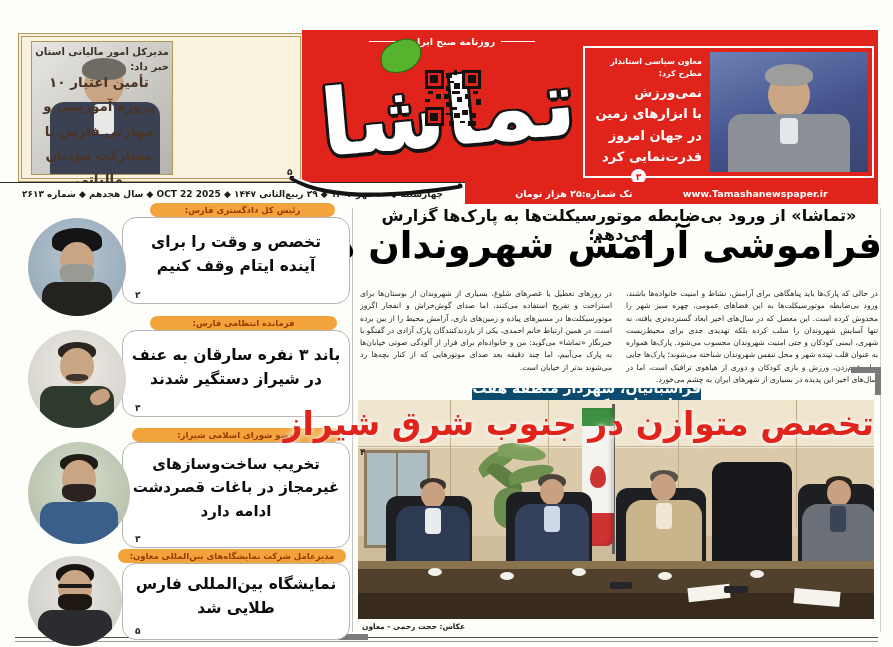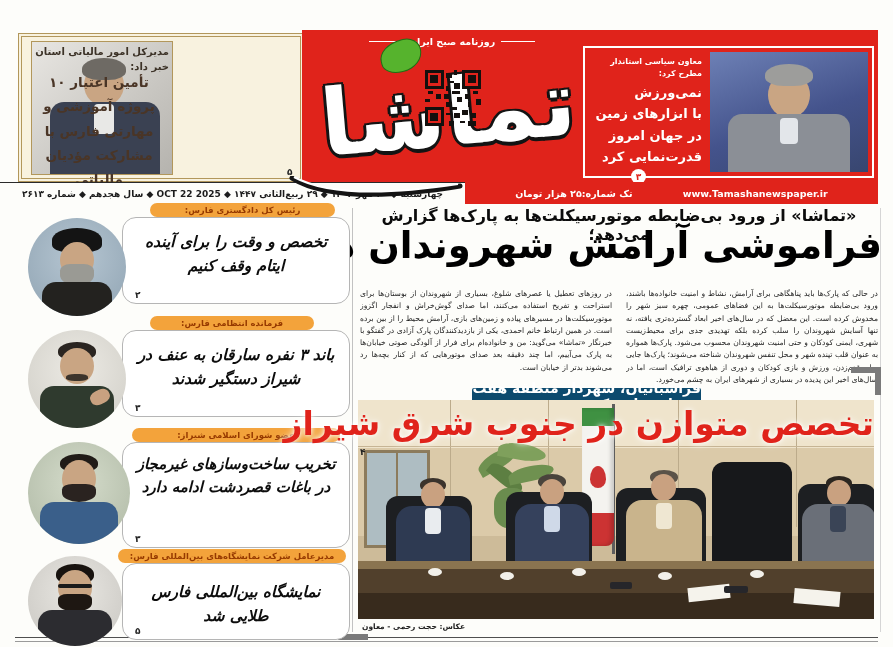--- a/index.html
+++ b/index.html
@@ -77,21 +77,21 @@
   .p-shirt{position:absolute;border-radius:4px;}
   .table{position:absolute;left:0;bottom:0;width:100%;height:58px;background:linear-gradient(#8a7450 0 14%,#51402c 14% 55%,#382b1d 55%);z-index:4;}
   .cup{position:absolute;background:#f2f0ea;border-radius:50%;z-index:5;}
   .paper{position:absolute;background:#f5f3ec;z-index:5;}
   .gadget{position:absolute;background:#26262a;border-radius:2px;z-index:5;}
   .caption{left:362px;top:622px;font-size:7.5px;font-weight:bold;color:#222;}
 
   
   .sb-pill{background:#f3a33b;border-radius:8px;color:#973a00;font-size:8.5px;font-weight:bold;height:14px;display:flex;align-items:center;justify-content:center;z-index:3;}
   .sb-box{background:#fff;border:1.5px solid #b5b5b5;border-radius:14px;z-index:2;}
-  .sb-headline{position:absolute;left:8px;right:8px;text-align:center;font-weight:bold;color:#0d0d0d;line-height:1.55;font-style:italic;}
+  .sb-headline{position:absolute;left:8px;right:8px;text-align:center;font-weight:bold;color:#0d0d0d;line-height:1.55;}
   .sb-ref{position:absolute;left:12px;bottom:3px;font-size:9px;font-weight:bold;color:#222;}
   .portrait{border-radius:50%;overflow:hidden;z-index:3;}
 </style>
 </head>
 <body>
 
 <div id="page">
 
   <div class="abs tl-box">
     <div class="abs tl-photo">
@@ -270,21 +270,21 @@
     <div class="sb-headline rtl" style="top:12px;font-size:15.5px;">تخصص و وقت را برای آینده ایتام وقف کنیم</div>
     <div class="sb-ref">۲</div>
   </div>
   <div class="abs portrait" style="left:28px;top:218px;width:98px;height:98px;background:radial-gradient(circle at 50% 40%,#b6c6d2,#8fa3b2);">
     <div class="sil-hair" style="left:24px;top:10px;width:50px;height:24px;background:#141414;border-radius:50% 50% 30% 30%;"></div>
     <div class="sil-head" style="left:32px;top:24px;width:34px;height:36px;"></div>
     <div class="sil-hair" style="left:32px;top:46px;width:34px;height:22px;background:#9a9a94;border-radius:30% 30% 50% 50%;"></div>
     <div class="sil-body" style="left:14px;top:64px;width:70px;height:40px;background:#23221f;"></div>
   </div>
 
-  <div class="abs sb-pill rtl" style="left:150px;top:316px;width:164px;">فرمانده انتظامی فارس:</div>
+  <div class="abs sb-pill rtl" style="left:150px;top:316px;width:187px;">فرمانده انتظامی فارس:</div>
   <div class="abs sb-box" style="left:122px;top:330px;width:226px;height:85px;">
     <div class="sb-headline rtl" style="top:12px;font-size:15.5px;">باند ۳ نفره سارقان به عنف در شیراز دستگیر شدند</div>
     <div class="sb-ref">۳</div>
   </div>
   <div class="abs portrait" style="left:28px;top:330px;width:98px;height:98px;background:radial-gradient(circle at 50% 40%,#eceae4,#cfcdc6);">
     <div class="sil-hair" style="left:30px;top:12px;width:38px;height:18px;background:#2a2521;"></div>
     <div class="sil-head" style="left:32px;top:18px;width:34px;height:36px;"></div>
     <div class="sil-hair" style="left:38px;top:44px;width:22px;height:7px;background:#3c342c;border-radius:40%;"></div>
     <div class="sil-body" style="left:12px;top:56px;width:74px;height:46px;background:#2f3a2e;"></div>
     <div class="p-shirt" style="position:absolute;left:62px;top:60px;width:20px;height:14px;background:#c9a180;border-radius:40%;transform:rotate(-25deg);"></div>
@@ -295,23 +295,23 @@
     <div class="sb-headline rtl" style="top:10px;font-size:15px;">تخریب ساخت‌وسازهای غیرمجاز در باغات قصردشت ادامه دارد</div>
     <div class="sb-ref">۳</div>
   </div>
   <div class="abs portrait" style="left:28px;top:442px;width:102px;height:102px;background:radial-gradient(circle at 50% 40%,#d5dccb,#aeb8a4);">
     <div class="sil-hair" style="left:32px;top:12px;width:38px;height:18px;background:#201b17;"></div>
     <div class="sil-head" style="left:34px;top:18px;width:34px;height:38px;"></div>
     <div class="sil-hair" style="left:34px;top:42px;width:34px;height:18px;background:#2a2320;border-radius:30% 30% 50% 50%;"></div>
     <div class="sil-body" style="left:12px;top:60px;width:78px;height:44px;background:#3a5f8a;"></div>
   </div>
 
-  <div class="abs sb-pill rtl" style="left:118px;top:549px;width:228px;">مدیرعامل شرکت نمایشگاه‌های بین‌المللی فارس:</div>
+  <div class="abs sb-pill rtl" style="left:118px;top:549px;width:228px;">مدیرعامل شرکت نمایشگاه‌های بین‌المللی معاون:</div>
   <div class="abs sb-box" style="left:122px;top:563px;width:226px;height:75px;">
-    <div class="sb-headline rtl" style="top:16px;font-size:15.5px;">نمایشگاه بین‌المللی فارس طلایی شد</div>
+    <div class="sb-headline rtl" style="top:8px;font-size:15.5px;">نمایشگاه بین‌المللی فارس طلایی شد</div>
     <div class="sb-ref">۵</div>
   </div>
   <div class="abs portrait" style="left:28px;top:556px;width:94px;height:90px;background:radial-gradient(circle at 50% 40%,#e9e7e2,#c8c6c1);">
     <div class="sil-hair" style="left:28px;top:8px;width:38px;height:20px;background:#18130f;"></div>
     <div class="sil-head" style="left:30px;top:14px;width:34px;height:36px;"></div>
     <div class="sil-hair" style="left:30px;top:38px;width:34px;height:18px;background:#1e1712;border-radius:30% 30% 55% 55%;"></div>
     <div class="sil-body" style="left:10px;top:54px;width:74px;height:38px;background:#2c2c30;"></div>
     <div class="p-shirt" style="position:absolute;left:30px;top:28px;width:34px;height:4px;background:#1a1a1a;border-radius:2px;"></div>
   </div>
 

